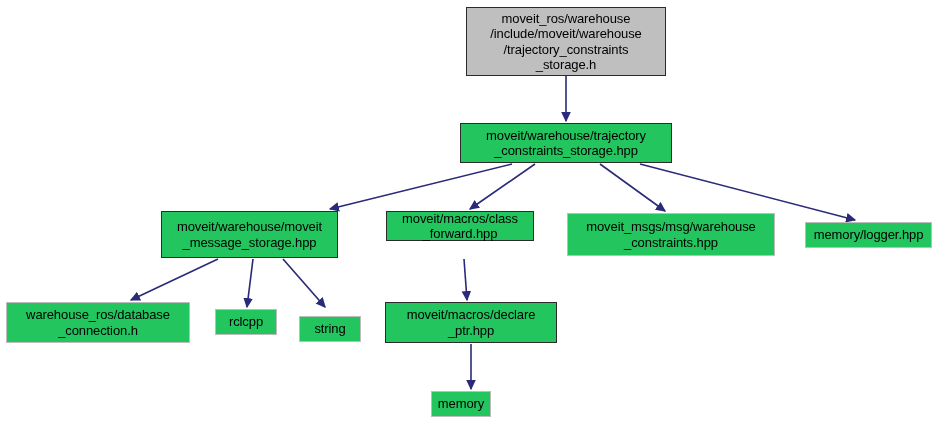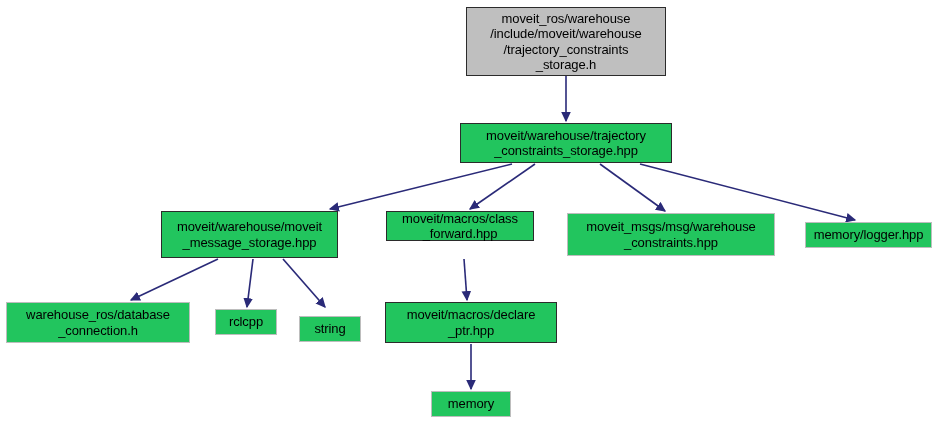--- a/index.html
+++ b/index.html
@@ -119,17 +119,17 @@
 
   <div class="node external" style="left:299px; top:316px; width:62px; height:26px;">
     <span class="node-label">string</span>
   </div>
 
   <div class="node internal" style="left:385px; top:302px; width:172px; height:41px;">
     <span class="node-label">moveit/macros/declare
 _ptr.hpp</span>
   </div>
 
-  <div class="node external" style="left:431px; top:391px; width:80px; height:26px;">
+  <div class="node external" style="left:431px; top:391px; width:60px; height:26px;">
     <span class="node-label">memory</span>
   </div>
 
 </div>
 
 </body></html>

